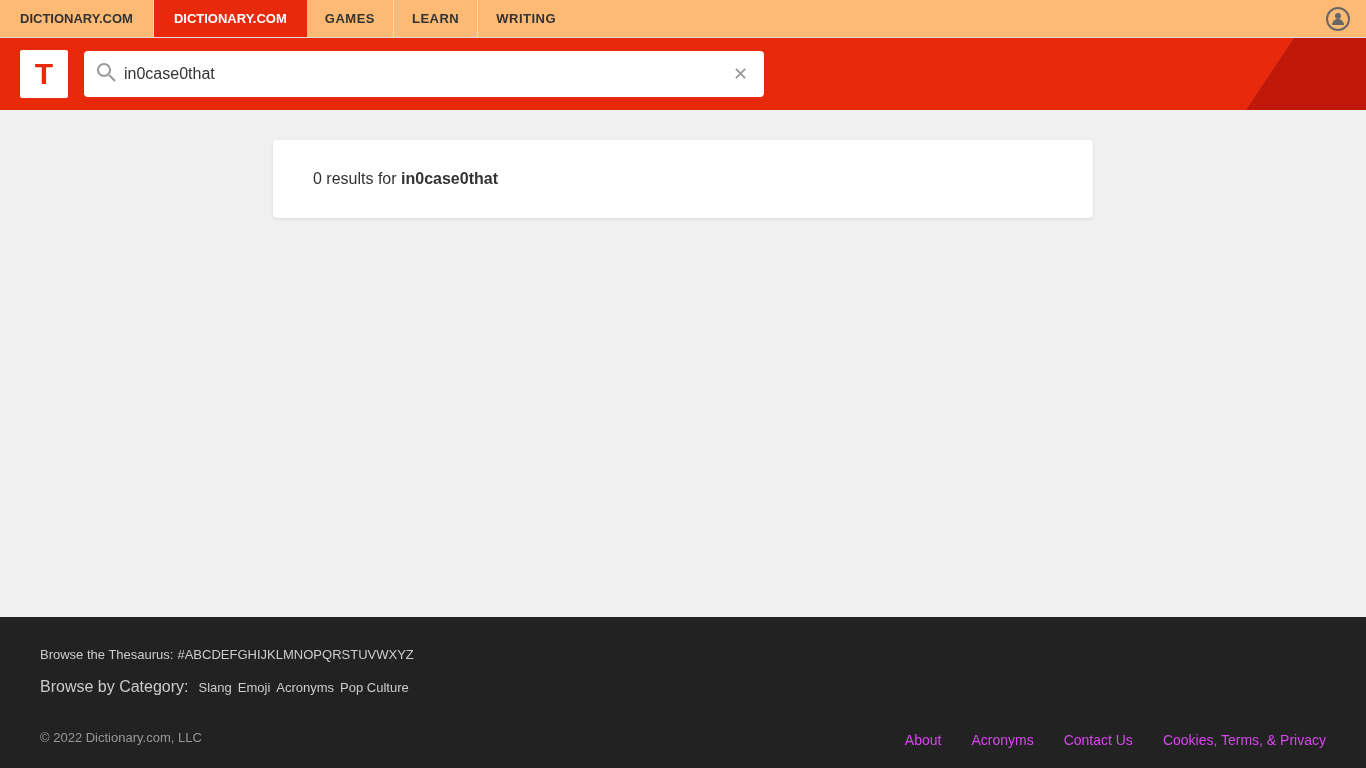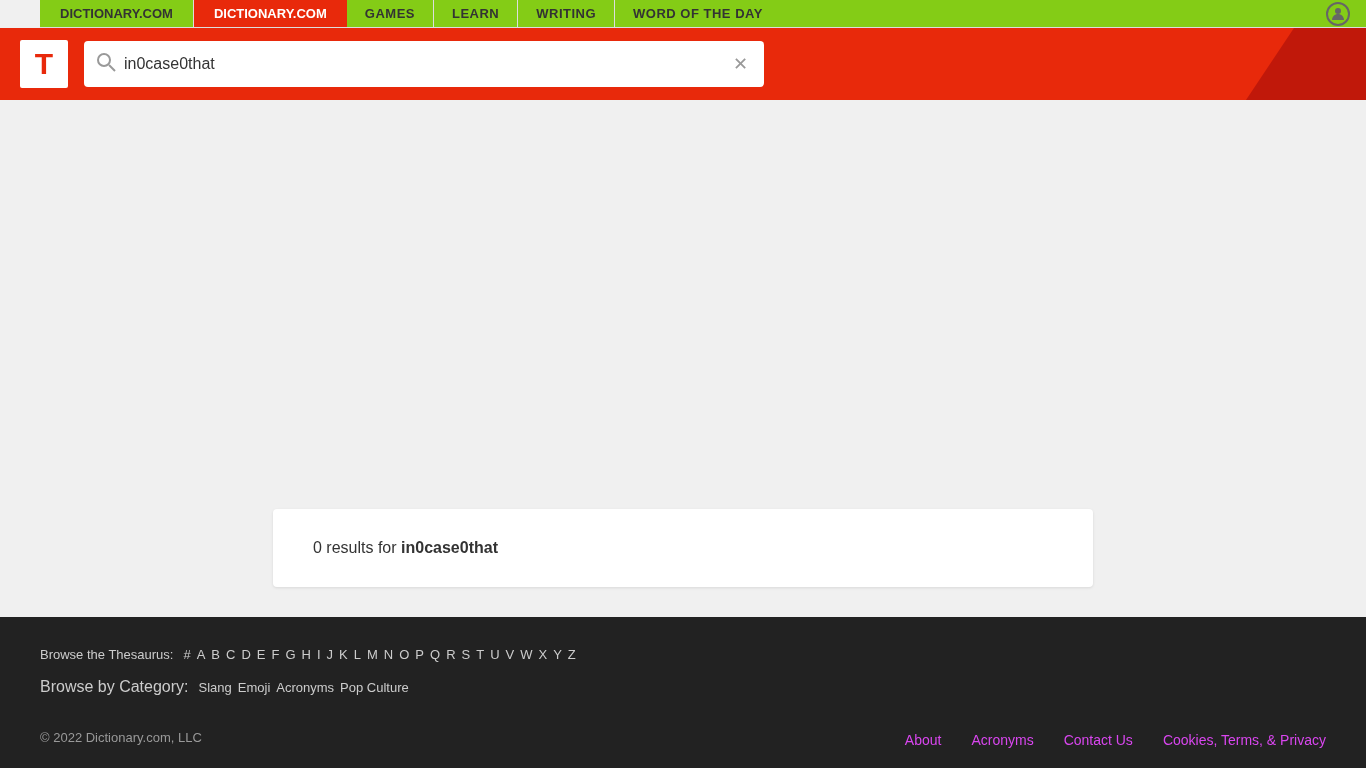--- a/index.html
+++ b/index.html
@@ -2,24 +2,23 @@
 <html><head>
   <meta charset="utf-8">
   <style>
     * { margin: 0; padding: 0; box-sizing: border-box; }
     body { font-family: Arial, sans-serif; background: #f0f0f0; min-height: 768px; display: flex; flex-direction: column; }
 
     
     .top-nav {
       display: flex;
       align-items: stretch;
-      background: #84cc16;
+      background: #fdba74;
       border-bottom: 1px solid #ddd;
-      height: 28px;
-      margin-left: 40px;
+      height: 38px;
     }
     .nav-dictionary {
       display: flex;
       align-items: center;
       padding: 0 20px;
       font-size: 13px;
       font-weight: bold;
       color: #333;
       text-decoration: none;
       border-right: 1px solid #ddd;
@@ -121,21 +120,21 @@
       background: #c0180a;
       clip-path: polygon(40% 0, 100% 0, 100% 100%, 0% 100%);
     }
 
     
     .main-content {
       flex: 1;
       padding: 30px 20px;
       display: flex;
       justify-content: center;
-      align-items: flex-end;
+      align-items: flex-start;
     }
     .results-card {
       background: #fff;
       border-radius: 4px;
       padding: 30px 40px;
       width: 820px;
       box-shadow: 0 1px 3px rgba(0,0,0,0.1);
     }
     .results-text {
       font-size: 16px;
@@ -147,21 +146,20 @@
 
     
     .footer {
       background: #222;
       color: #ccc;
       padding: 30px 40px 20px;
     }
     .footer-browse {
       display: flex;
       align-items: center;
-      gap: 6px;
       flex-wrap: wrap;
       margin-bottom: 16px;
       text-align: right;
     }
     .footer-browse-label {
       font-size: 13px;
       color: #ccc;
       margin-right: 4px;
     }
     .footer-letter {
@@ -224,21 +222,20 @@
 </head>
 <body>
 
 <nav class="top-nav">
   <div class="nav-dictionary">DICTIONARY.COM</div>
   <div class="nav-thesaurus">DICTIONARY.COM</div>
   <div class="nav-links">
     <div class="nav-link">GAMES</div>
     <div class="nav-link">LEARN</div>
     <div class="nav-link">WRITING</div>
-    <div class="nav-link">WORD OF THE DAY</div>
   </div>
   <div class="nav-user">
     <div class="user-icon">
       <svg width="16" height="16" viewBox="0 0 16 16" fill="#666">
         <circle cx="8" cy="5" r="3"></circle>
         <path d="M2 14c0-3.3 2.7-6 6-6s6 2.7 6 6"></path>
       </svg>
     </div>
   </div>
 </nav>

